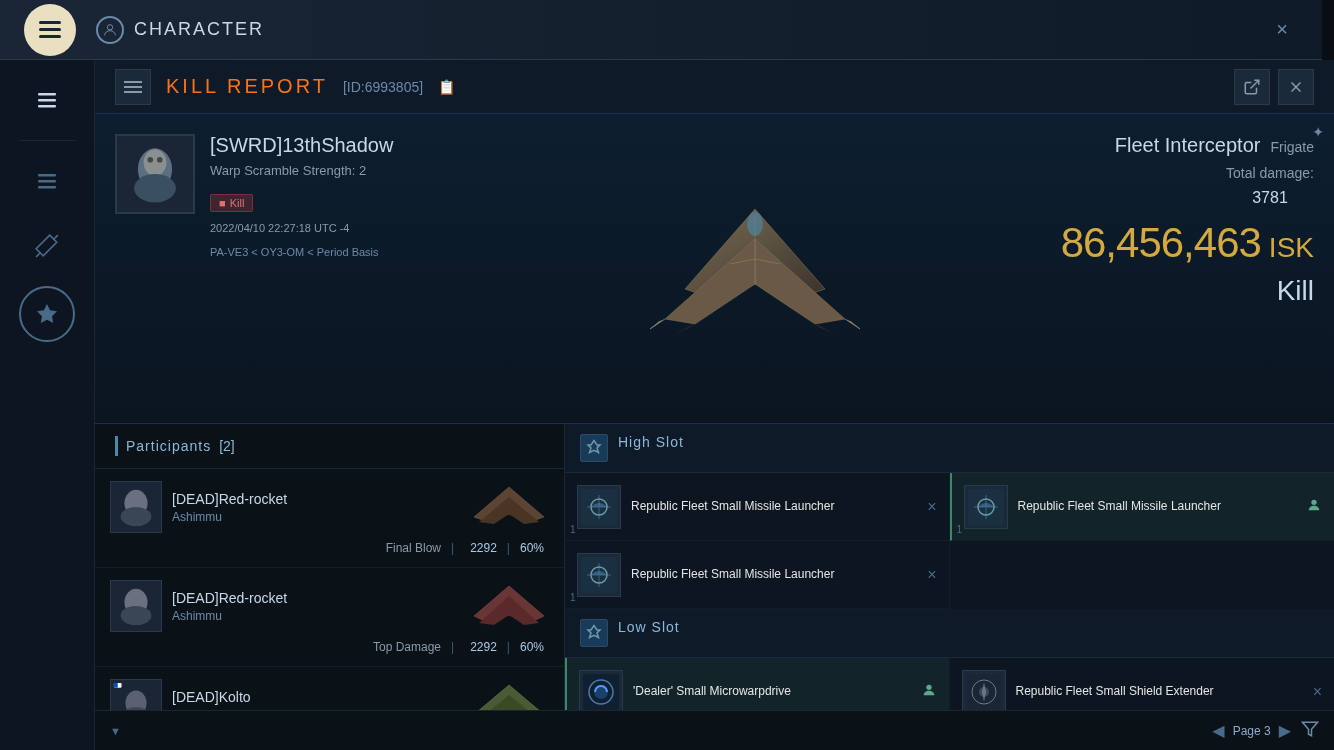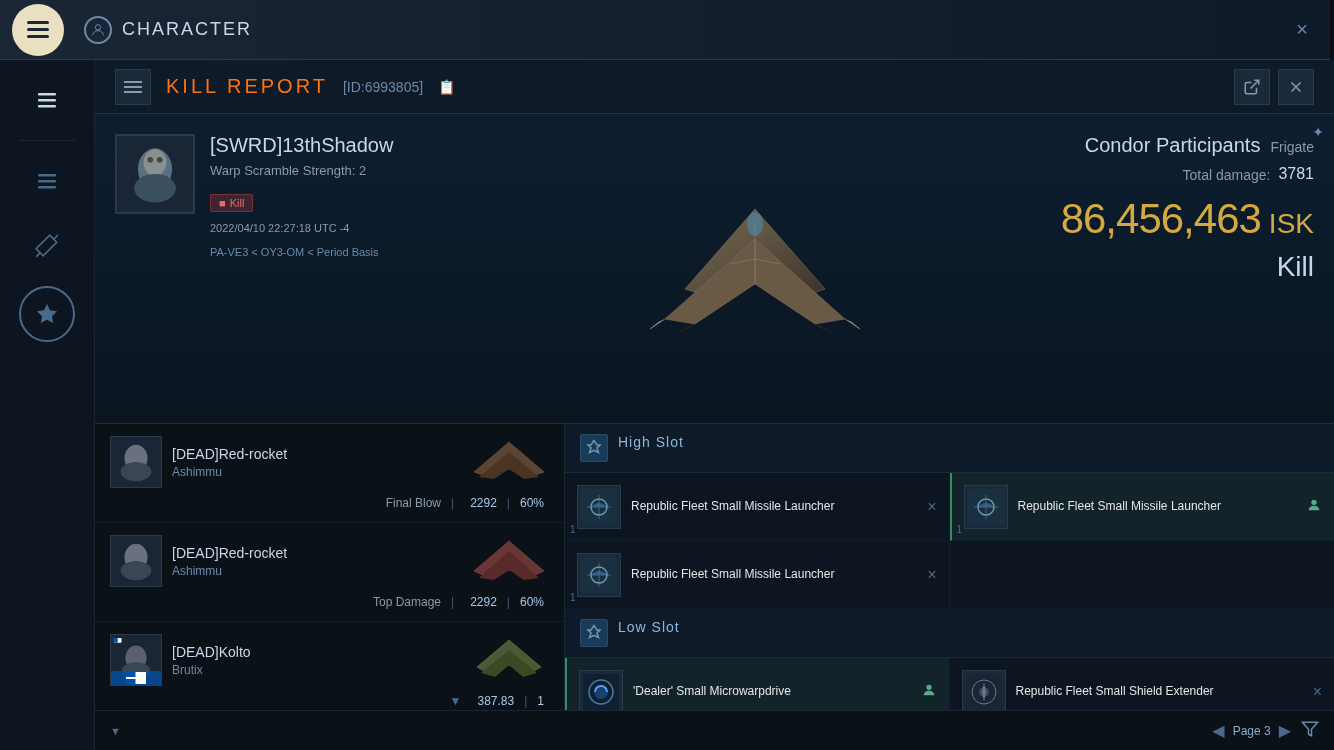--- a/index.html
+++ b/index.html
@@ -8,27 +8,27 @@
       height: 750px;
       background: #0a0e14;
       font-family: 'Arial', sans-serif;
       overflow: hidden;
       position: relative;
     }
 
     
     .top-bar {
       position: absolute;
-      top: 0; left: 0; right: 4px;
+      top: 0; left: 0; right: 12px;
       height: 60px;
       background: linear-gradient(90deg, #1a2535 0%, #0f1a28 100%);
       border-bottom: 1px solid #2a3a4a;
       display: flex;
       align-items: center;
-      padding: 0 12px;
+      padding: 0 24px;
       z-index: 10;
     }
 
     .menu-circle {
       width: 52px;
       height: 52px;
       background: #e8e0c0;
       border-radius: 50%;
       display: flex;
       align-items: center;
@@ -341,25 +341,26 @@
       font-weight: 400;
     }
 
     .ship-type-text {
       color: #8a9aaa;
       font-size: 14px;
     }
 
     .total-dmg-row {
       display: flex;
-      align-items: flex-end;
+      align-items: center;
       gap: 8px;
       margin-bottom: 12px;
       color: #8a9aaa;
       font-size: 14px;
+      flex-direction: column;
     }
 
     .total-dmg-val {
       color: #c8d8e8;
       font-size: 16px;
     }
 
     .isk-value {
       color: #d4aa40;
       font-size: 42px;
@@ -824,38 +825,43 @@
 
           <line x1="140" y1="50" x2="140" y2="115" stroke="#aaa080" stroke-width="0.5" opacity="0.4"></line>
           <path d="M115,95 L140,90 L165,95" fill="none" stroke="#9a8870" stroke-width="0.5"></path>
         </svg>
       </div>
     </div>
 
     <div class="info-right">
       <div class="star-corner">✦</div>
       <div class="ship-class">
-        <span class="ship-name-text">Condor Participants</span>
+        <span class="ship-name-text">Fleet Interceptor</span>
         <span class="ship-type-text">Frigate</span>
       </div>
       <div class="total-dmg-row">
         <span>Total damage:</span>
         <span class="total-dmg-val">3781</span>
       </div>
       <div style="display:flex;align-items:baseline;">
         <span class="isk-value">86,456,463</span>
         <span class="isk-label">ISK</span>
       </div>
       <div class="kill-label-big">Kill</div>
     </div>
   </div>
 
   <div class="bottom-section" style="height:calc(100% - 364px);">
 
     <div class="participants-panel">
+      <div class="participants-header">
+        <div class="participants-accent"></div>
+        <span class="participants-title">Participants</span>
+        <span class="participants-count">[2]</span>
+      </div>
 
       <div class="participant-item">
         <div class="participant-top">
           <div class="participant-avatar">
             <svg viewBox="0 0 52 52" xmlns="http://www.w3.org/2000/svg">
               <rect width="52" height="52" fill="#1a2535"></rect>
               <ellipse cx="26" cy="22" rx="12" ry="14" fill="#6a7080"></ellipse>
               <ellipse cx="26" cy="36" rx="16" ry="10" fill="#3a4555"></ellipse>
             </svg>
           </div>

